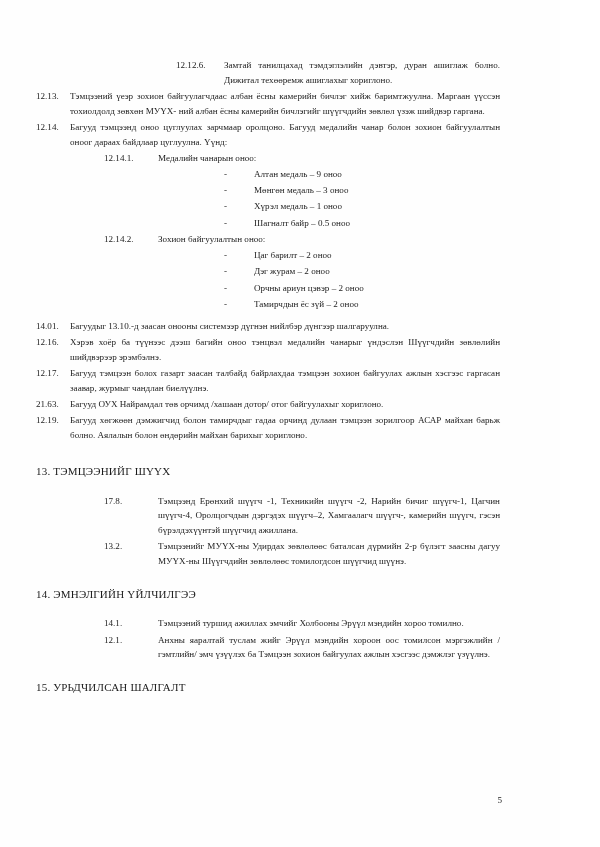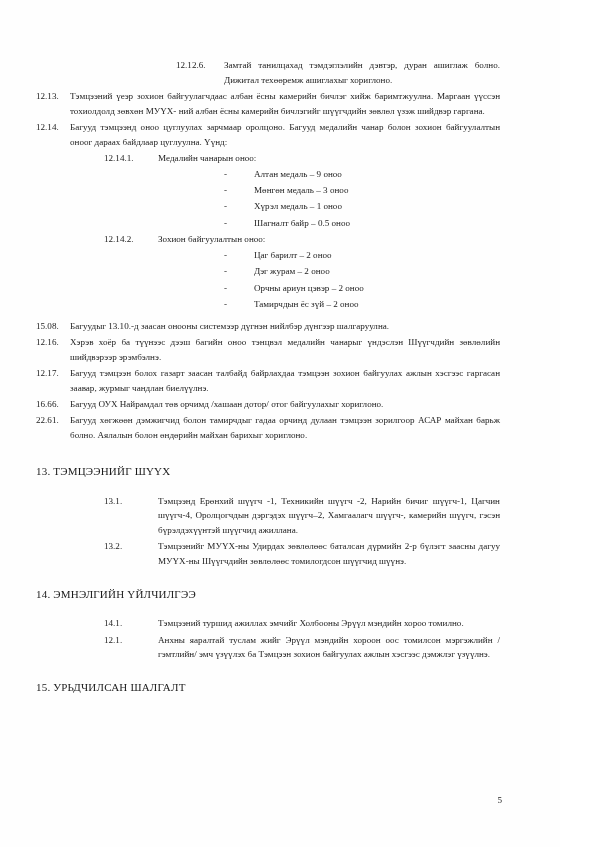--- a/index.html
+++ b/index.html
@@ -145,44 +145,44 @@
       <span class="txt">Орчны ариун цэвэр – 2 оноо</span>
     </div>
     <div class="dash">
       <span class="mk">-</span>
       <span class="txt">Тамирчдын ёс зүй – 2 оноо</span>
     </div>
 
     <div class="gap-s"></div>
 
     <div class="clause lvl1">
-      <span class="num">15.08.</span>
+      <span class="num">14.01.</span>
       <span class="body">Багуудыг 13.10.-д заасан онооны системээр дүгнэн нийлбэр дүнгээр шалгаруулна.</span>
     </div>
     <div class="clause lvl1">
       <span class="num">12.16.</span>
       <span class="body">Хэрэв хоёр ба түүнээс дээш багийн оноо тэнцвэл медалийн чанарыг үндэслэн Шүүгчдийн зөвлөлийн шийдвэрээр эрэмбэлнэ.</span>
     </div>
     <div class="clause lvl1">
       <span class="num">12.17.</span>
       <span class="body">Багууд тэмцээн болох газарт заасан талбайд байрлахдаа тэмцээн зохион байгуулах ажлын хэсгээс гаргасан заавар, журмыг чандлан биелүүлнэ.</span>
     </div>
     <div class="clause lvl1">
-      <span class="num">16.66.</span>
+      <span class="num">21.63.</span>
       <span class="body">Багууд ОУХ Найрамдал төв орчимд /хашаан дотор/ отог байгуулахыг хориглоно.</span>
     </div>
     <div class="clause lvl1">
-      <span class="num">22.61.</span>
+      <span class="num">12.19.</span>
       <span class="body">Багууд хөгжөөн дэмжигчид болон тамирчдыг гадаа орчинд дулаан тэмцээн зорилгоор АСАР майхан барьж болно. Аялалын болон өндөрийн майхан барихыг хориглоно.</span>
     </div>
 
     <div class="section-head">13. ТЭМЦЭЭНИЙГ ШҮҮХ</div>
 
     <div class="clause lvl2">
-      <span class="num">13.1.</span>
+      <span class="num">17.8.</span>
       <span class="body">Тэмцээнд Ерөнхий шүүгч -1, Техникийн шүүгч -2, Нарийн бичиг шүүгч-1, Цагчин шүүгч-4, Оролцогчдын дэргэдэх шүүгч–2, Хамгаалагч шүүгч-, камерийн шүүгч, гэсэн бүрэлдэхүүнтэй шүүгчид ажиллана.</span>
     </div>
     <div class="clause lvl2">
       <span class="num">13.2.</span>
       <span class="body">Тэмцээнийг МУҮХ-ны Удирдах зөвлөлөөс баталсан дүрмийн 2-р бүлэгт заасны дагуу МУҮХ-ны Шүүгчдийн зөвлөлөөс томилогдсон шүүгчид шүүнэ.</span>
     </div>
 
     <div class="section-head tight">14. ЭМНЭЛГИЙН ҮЙЛЧИЛГЭЭ</div>
 
     <div class="clause lvl2">

